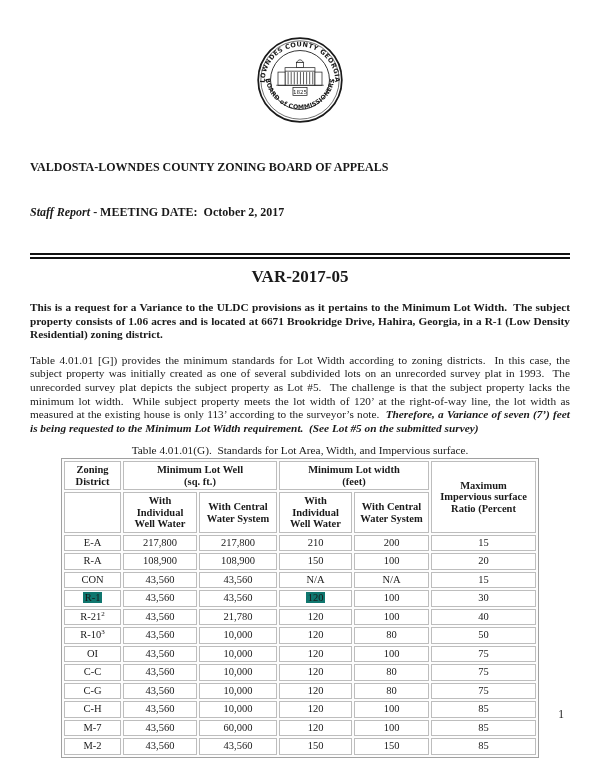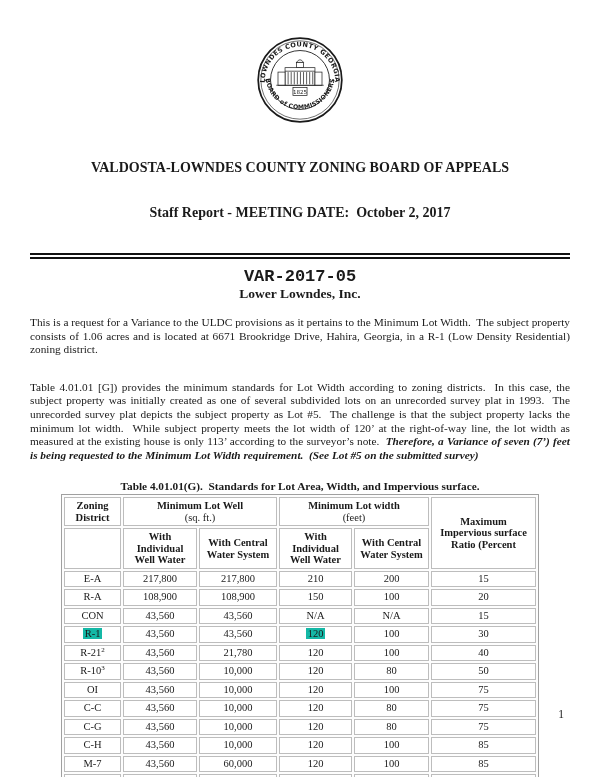--- a/index.html
+++ b/index.html
@@ -8,30 +8,30 @@
     width:600px; height:777px;
     margin:0 auto;
     background:#ffffff;
     box-sizing:border-box;
     padding:36px 30px 0 30px;
     font-family:"Liberation Serif","DejaVu Serif",serif;
     color:#1a1a1a;
     overflow:hidden;
   }
   .seal-wrap { text-align:center; height:90px; }
-  .masthead { text-align:center; font-weight:bold; font-size:14px; line-height:15px; margin-top:4px; white-space:pre-wrap; }
-  .masthead .italic { }
+  .masthead { text-align:left; font-weight:bold; font-size:12px; line-height:15px; margin-top:4px; white-space:pre-wrap; }
+  .masthead .italic { font-style:italic; }
   .double-rule { margin-top:3px; height:2px; border-top:2.5px solid #111; border-bottom:2.5px solid #111; }
-  .case-number { text-align:center; font-weight:bold; font-size:17px; margin-top:8px; line-height:19px;font-family:Liberation Mono, monospace; }
+  .case-number { text-align:center; font-weight:bold; font-size:17px; margin-top:8px; line-height:19px; }
   .applicant-line { text-align:center; font-weight:bold; font-size:13.5px; line-height:15px; }
   .para { margin:0; text-align:justify; font-size:11.3px; line-height:13.6px; white-space:pre-wrap; }
-  .para.p1 { margin-top:15px; }
-  .para.p2 { margin-top:24px; }
+  .para.p1 { margin-top:15px;font-weight:bold; }
+  .para.p2 { margin-top:12px; }
   .emph { font-weight:bold; font-style:italic; }
-  .table-caption { text-align:center; font-weight:bold; font-size:11.3px; margin-top:17px; line-height:14px; white-space:pre-wrap; }
+  .table-caption { text-align:center; font-weight:normal; font-size:11.3px; margin-top:8px; line-height:14px; white-space:pre-wrap; }
   table.standards {
     margin:1px auto 0 auto;
     width:476px;
     table-layout:fixed;
     border-collapse:separate;
     border-spacing:2px;
     border:1px solid #a0a0a0;
     background:#fdfdfd;
   }
   table.standards th, table.standards td {
@@ -39,22 +39,22 @@
     background:#fff;
     text-align:center;
     vertical-align:top;
     padding:1px 1px;
     font-size:10.5px;
     overflow:hidden;
   }
   table.standards th { font-weight:bold; line-height:11.5px; vertical-align:middle; padding:2px 2px; }
   table.standards td { line-height:12.5px; }
   th.gray-cell { background:#bfbfbf; }
-  .hl { background:#14b8a6; padding:0 2px; }
-  .unit-line { font-weight:normal; }
+  .hl { background:#0f766e; padding:0 2px; }
+  .unit-line { font-weight:bold; }
   td .sup, .c-district .sup { font-size:7px; vertical-align:super; line-height:0; }
   .page-number { position:absolute; top:708px; right:36px; font-size:11.5px; }
   svg text { font-family:"DejaVu Sans",sans-serif; }
 </style>
 </head>
 <body>
 
 <div class="page">
 
   <div class="seal-wrap">
@@ -98,21 +98,20 @@
   </div>
 
   <div class="masthead">
     <div>VALDOSTA-LOWNDES COUNTY ZONING BOARD OF APPEALS</div>
     <div><span class="italic">Staff Report</span><span> - MEETING DATE:  October 2, 2017</span></div>
   </div>
 
   <div class="double-rule"></div>
 
   <div class="case-number">VAR-2017-05</div>
-  <div class="applicant-line">Lower Lowndes, Inc.</div>
 
   <p class="para p1">This is a request for a Variance to the ULDC provisions as it pertains to the Minimum Lot Width.  The subject property consists of 1.06 acres and is located at 6671 Brookridge Drive, Hahira, Georgia, in a R-1 (Low Density Residential) zoning district.</p>
 
   <p class="para p2"><span>Table 4.01.01 [G]) provides the minimum standards for Lot Width according to zoning districts.  In this case, the subject property was initially created as one of several subdivided lots on an unrecorded survey plat in 1993.  The unrecorded survey plat depicts the subject property as Lot #5.  The challenge is that the subject property lacks the minimum lot width.  While subject property meets the lot width of 120’ at the right-of-way line, the lot width as measured at the existing house is only 113’ according to the surveyor’s note.  </span><span class="emph">Therefore, a Variance of seven (7’) feet is being requested to the Minimum Lot Width requirement.  (See Lot #5 on the submitted survey)</span></p>
 
   <div class="table-caption">Table 4.01.01(G).  Standards for Lot Area, Width, and Impervious surface.</div>
 
   <table class="standards">
     <colgroup>
       <col style="width:57px">

